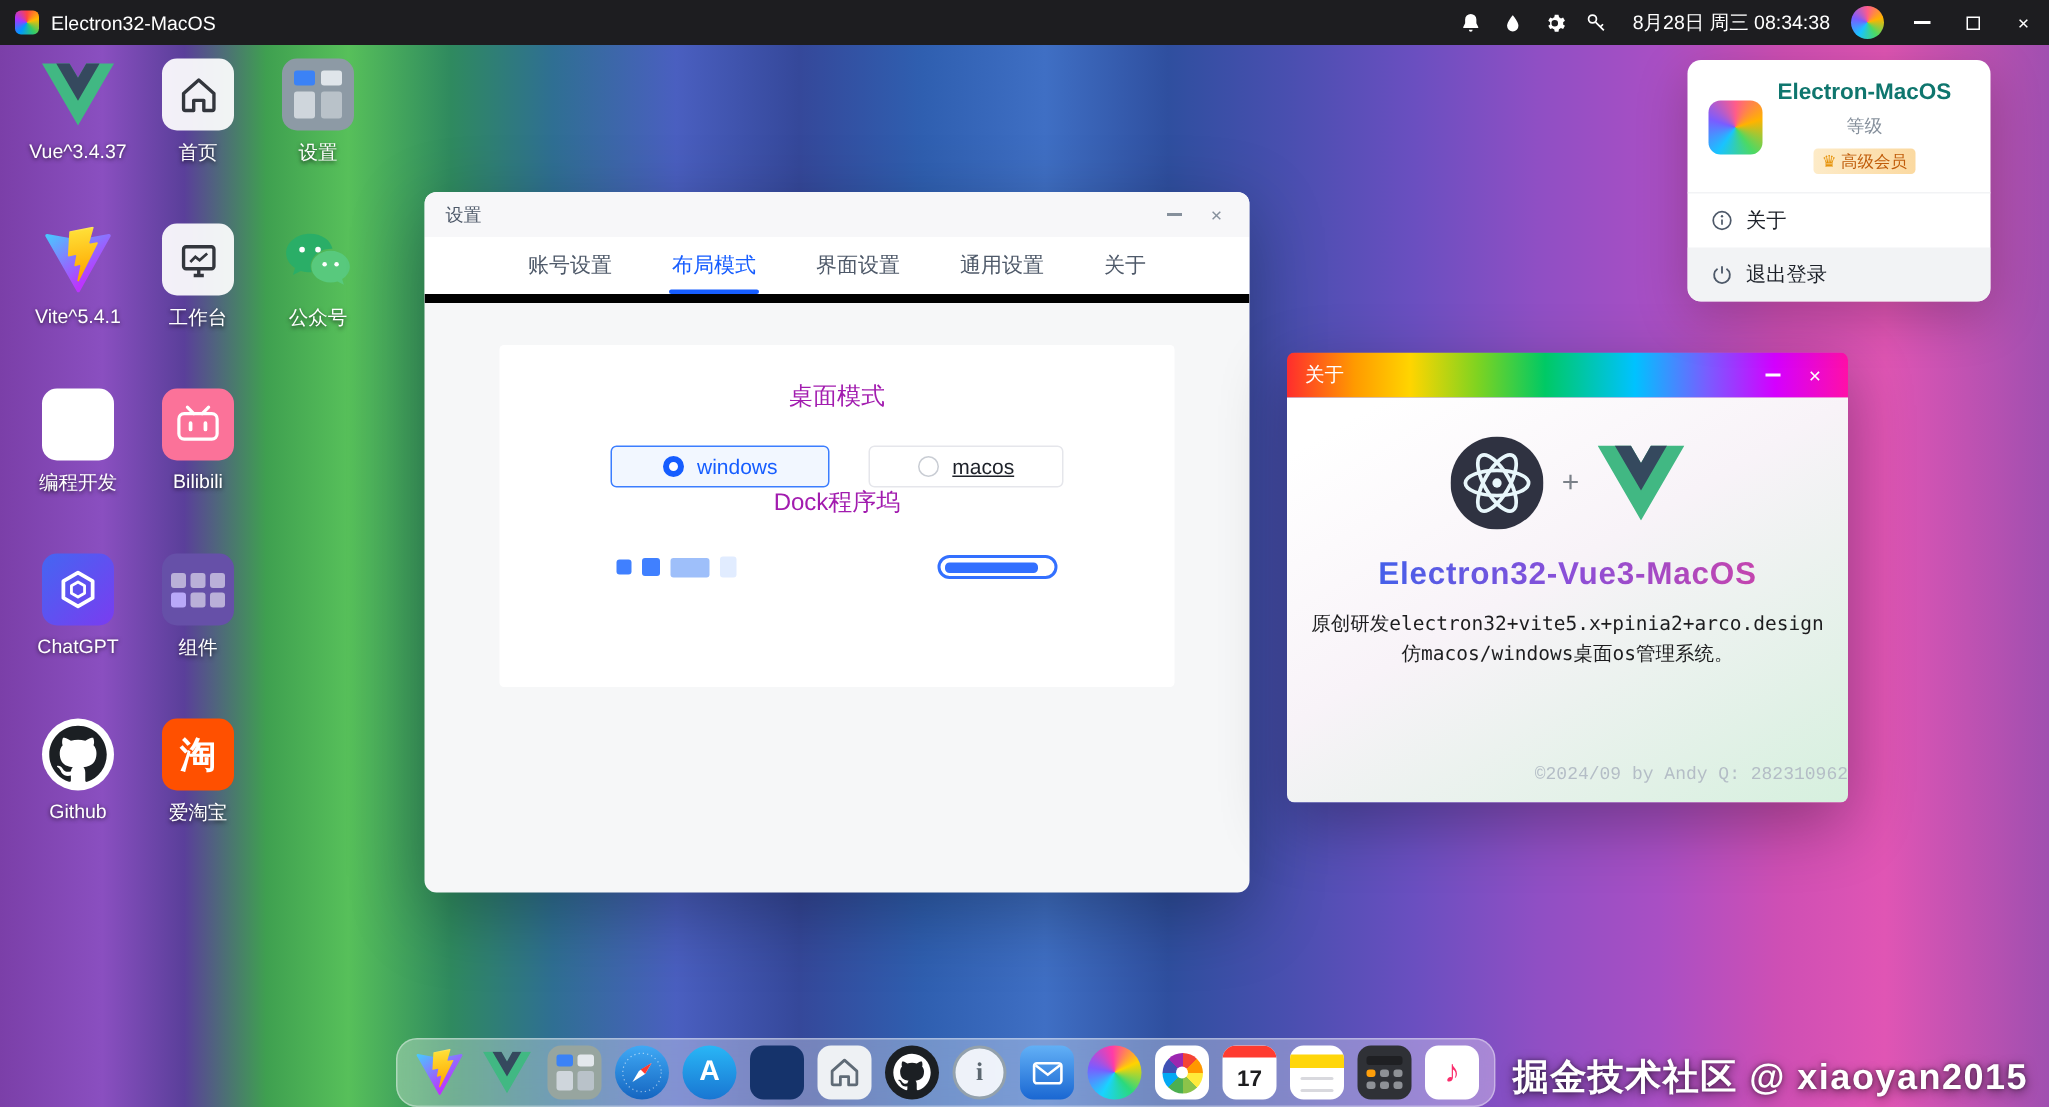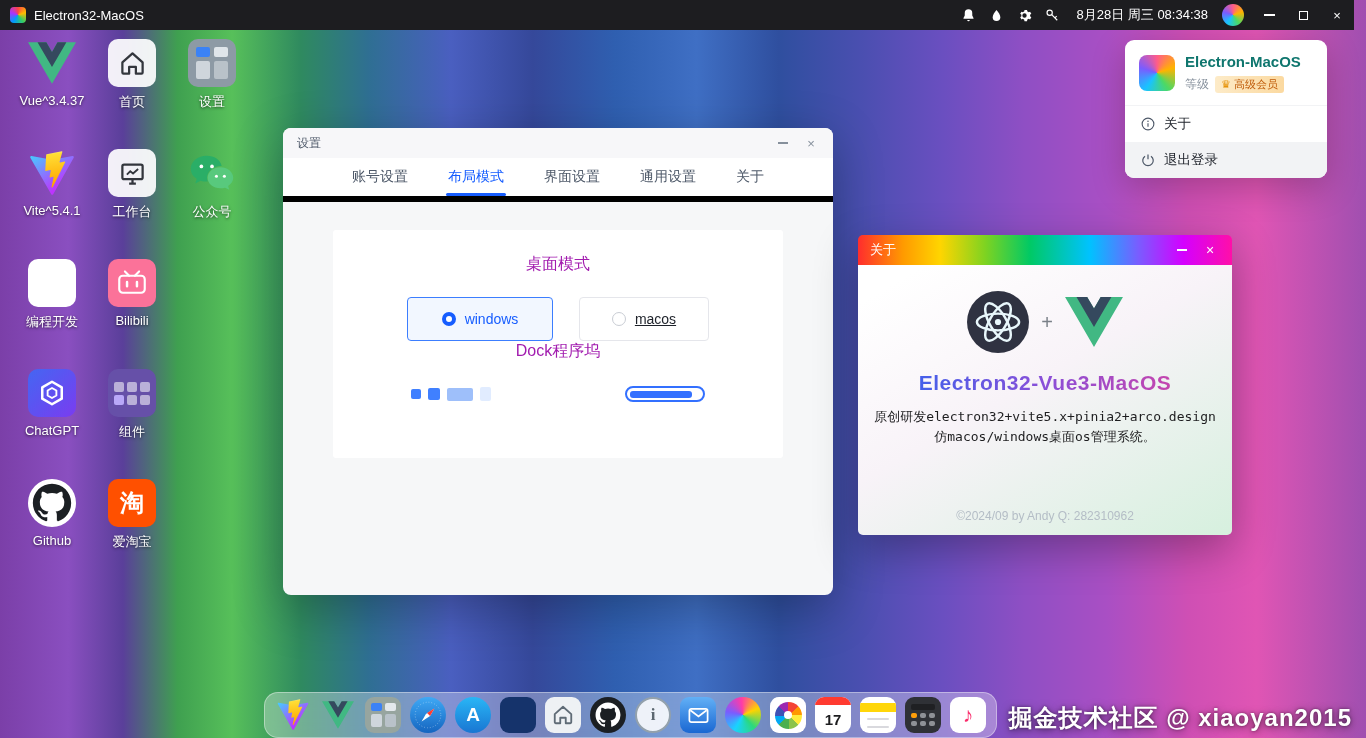--- a/index.html
+++ b/index.html
@@ -8,21 +8,21 @@
   .stage { position:relative; width:1366px; height:738px; overflow:hidden;
     background:linear-gradient(90deg,
       #7b3fa8 0%, #8a4fc0 5%, #5a3f9a 9%,
       #3fa050 13%, #57c05a 17%, #2f8a5f 22%,
       #2f6f93 27%, #4a5fc0 33%, #35489a 39%,
       #2f5fb0 45%, #3f6fc4 51%, #2f4f9f 57%,
       #4a4fb0 63%, #6a4fc0 69%, #8f4fc4 75%,
       #a94fc4 81%, #cf4fb4 87%, #e055b4 92%, #a04fb0 100%);
   }
   
-  .topbar { position:absolute; top:0; left:0; right:12px; height:30px; background:#1d1d20;
+  .topbar { position:absolute; top:0; left:0; right:0; height:30px; background:#1d1d20;
     display:flex; align-items:center; color:#fff; z-index:50; }
   .tb-logo { width:16px; height:16px; border-radius:4px; margin-left:10px;
     background:conic-gradient(#f44,#fb0,#3c6,#09f,#a3f,#f44); }
   .tb-title { font-size:13px; margin-left:8px; }
   .tb-right { margin-left:auto; display:flex; align-items:center; }
   .tb-ic { width:28px; height:30px; display:flex; align-items:center; justify-content:center; cursor:pointer; }
   .tb-time { font-size:13px; margin:0 14px 0 10px; white-space:nowrap; }
   .tb-avatar { width:22px; height:22px; border-radius:50%;
     background:conic-gradient(#ff5c8a,#ffb300,#4cd964,#19c3ff,#7a5cff,#ff5c8a); margin-right:8px; }
   .tb-ctl { width:34px; height:30px; display:flex; align-items:center; justify-content:center; }
@@ -58,39 +58,39 @@
   .g-x { font-size:13px; color:#86909c; line-height:1; }
   .swin-tabs { height:44px; background:#fff; border-bottom:6px solid #000000; display:flex;
     justify-content:center; align-items:stretch; gap:36px; }
   .tab { display:flex; align-items:center; font-size:14px; color:#4e5969; position:relative; cursor:pointer; padding:0 2px; }
   .tab.active { color:#165dff; font-weight:500; }
   .tab.active::after { content:""; position:absolute; left:0; right:0; bottom:0; height:3px; background:#165dff; border-radius:2px; }
   .swin-body { padding:28px 50px 0; }
   .scard { background:#fff; border-radius:3px; height:228px; padding-top:24px; }
   .sec-h { text-align:center; font-size:16px; color:#a21caf; }
   .opts { margin-top:22px; display:flex; justify-content:center; gap:26px; }
-  .opt { height:44px; border-radius:4px; display:flex; align-items:center; justify-content:center; gap:9px;
+  .opt { height:28px; border-radius:4px; display:flex; align-items:center; justify-content:center; gap:9px;
     font-size:14px; cursor:pointer; }
   .opt-win { width:146px; border:1px solid #3c7eff; background:#f2f7ff; color:#165dff; font-weight:500; }
   .opt-mac { width:130px; border:1px solid #e5e6eb; background:#fff; color:#1d2129;text-decoration:underline; }
   .radio-on { width:14px; height:14px; border-radius:50%; background:#fff; border:4px solid #165dff; }
   .radio-off { width:14px; height:14px; border-radius:50%; background:#fff; border:1px solid #c9cdd4; }
   .dockrow { margin-top:24px; display:flex; align-items:center; justify-content:space-between; padding:0 78px; }
   .sizes { display:flex; align-items:center; gap:7px; }
   .sizes i { display:block; border-radius:2px; }
   .slider { width:80px; height:16px; border:2px solid #3370ff; border-radius:8px; padding:2px 3px; display:flex; align-items:center; cursor:pointer; }
   .slider i { display:block; height:7px; width:88%; background:#3370ff; border-radius:3px; }
   
   .umenu { position:absolute; left:1125px; top:40px; width:202px; background:#fff; border-radius:9px;
     overflow:hidden; box-shadow:0 10px 34px rgba(0,0,0,.22); z-index:40; }
   .um-head { display:flex; gap:10px; padding:14px 14px 10px; align-items:center; }
   .um-avatar { width:36px; height:36px; border-radius:8px; flex:none;
     background:conic-gradient(#ff5c8a,#ffb300,#4cd964,#19c3ff,#7a5cff,#ff5c8a); }
   .um-name { font-size:15px; font-weight:bold; color:#0f766e; line-height:1.1; }
-  .um-sub { display:flex; align-items:center; gap:6px; margin-top:5px; }
+  .um-sub { display:flex; align-items:center; gap:6px; margin-top:5px;flex-direction:column; }
   .um-lv { font-size:12px; color:#86909c; }
   .um-badge { font-size:11px; color:#c05c0a; background:linear-gradient(90deg,#fdebc8,#fbd9a0);
     padding:1px 6px; border-radius:3px; display:flex; align-items:center; gap:3px; }
   .um-badge b { color:#e6930a; font-weight:normal; }
   .um-div { height:1px; background:#f2f3f5; margin-top:2px; }
   .um-item { height:36px; display:flex; align-items:center; gap:9px; padding:0 16px; font-size:13.5px; color:#1d2129; cursor:pointer; }
   .um-item.hover { background:#f2f3f5; }
   
   .awin { position:absolute; left:858px; top:235px; width:374px; height:300px; border-radius:5px;
     overflow:hidden; box-shadow:0 14px 44px rgba(0,0,0,.3); z-index:30; }
@@ -103,22 +103,22 @@
   .w-x { font-size:14px; color:#fff; line-height:1; }
   .awin-body { height:270px; position:relative; text-align:center;
     background:linear-gradient(150deg,#ffffff 8%,#f8f3f8 45%,#d6f0de 100%); }
   .logos { padding-top:26px; display:flex; align-items:center; justify-content:center; gap:12px; }
   .plus { font-size:20px; color:#7a8088; }
   .a-head { margin-top:18px; font-size:21px; font-weight:bold; letter-spacing:.5px;
     background:linear-gradient(90deg,#2468f2,#8a4fd8,#e0409a);
     -webkit-background-clip:text; background-clip:text; color:transparent; }
   .a-desc { margin-top:12px; font-size:13px; color:#1d1d1f; line-height:1.55;
     font-family:"DejaVu Sans Mono",monospace; }
-  .a-foot { position:absolute; bottom:12px; width:100%; text-align:center; font-size:12px; color:#b4bdc6;
-    font-family:Liberation Sans, sans-serif; }
+  .a-foot { position:absolute; bottom:12px; width:100%; text-align:right; font-size:12px; color:#b4bdc6;
+    font-family:Liberation Mono, monospace; }
   
   .dock { position:absolute; left:264px; top:692px; height:46px; padding:5px 10px;
     background:rgba(255,255,255,.32); border:1px solid rgba(255,255,255,.38); border-radius:14px;
     backdrop-filter:blur(8px); display:flex; align-items:center; gap:9px; z-index:10; }
   .dk { width:36px; height:36px; flex:none; cursor:pointer; display:flex; align-items:center; justify-content:center;
     border-radius:9px; }
   .dk-circle { border-radius:50%; }
   .dk-comp { background:#97a59f; position:relative; }
   .dk-comp i { position:absolute; display:block; border-radius:2px; }
   .dk-safari { background:linear-gradient(180deg,#3fa9f5,#1565c0); }

